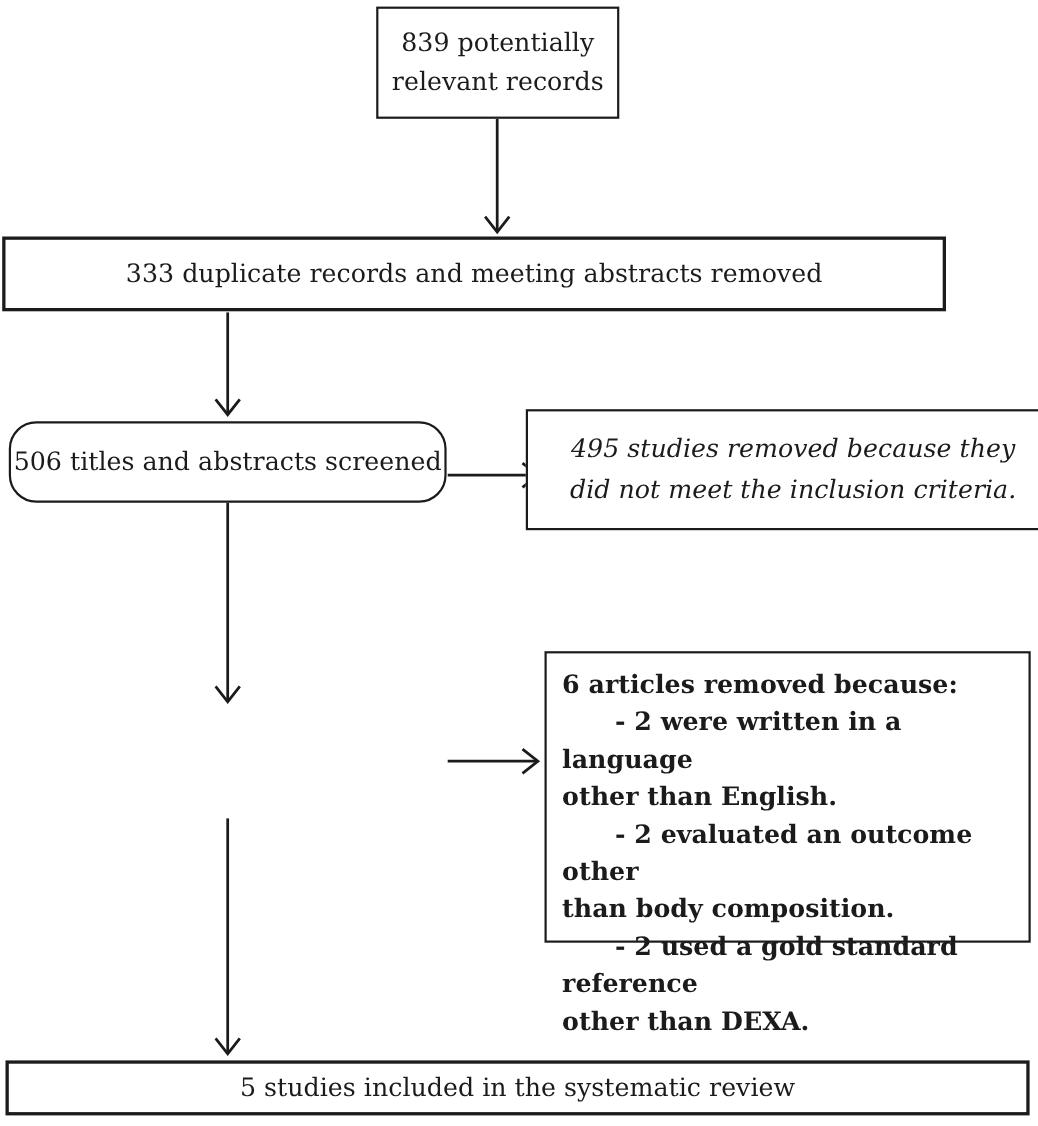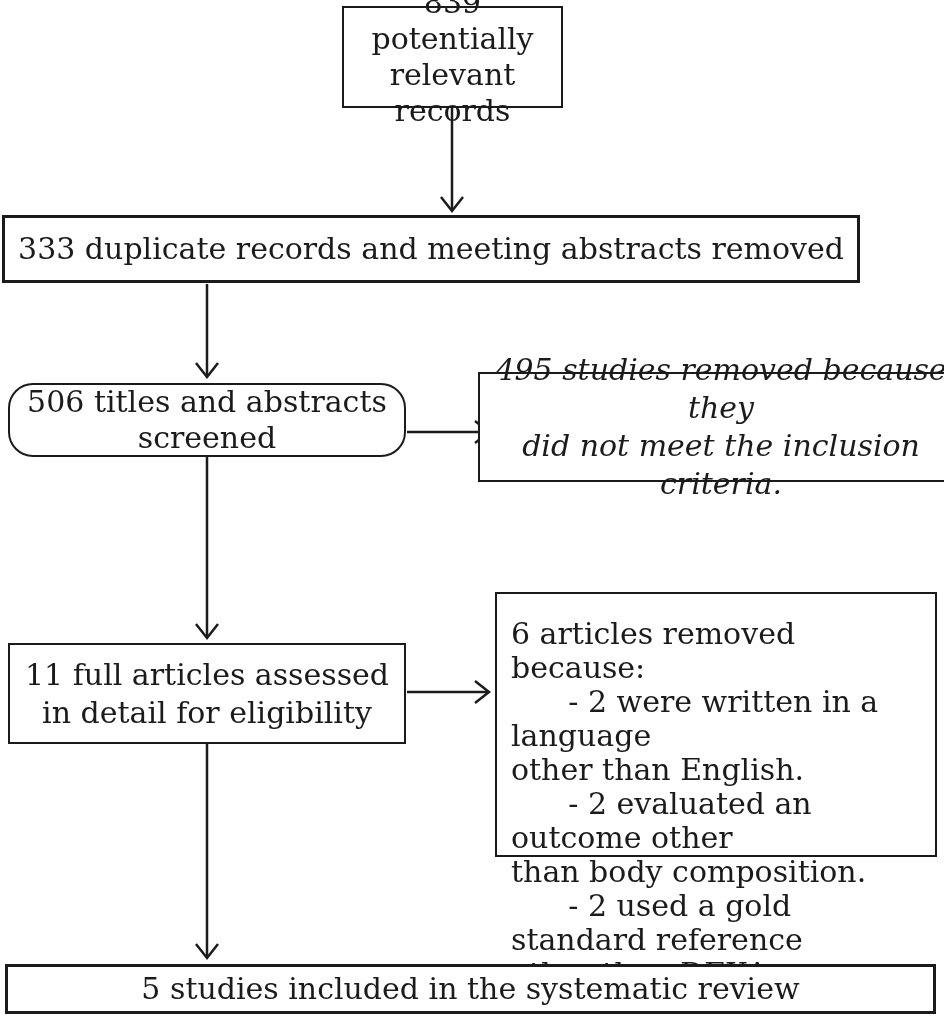--- a/index.html
+++ b/index.html
@@ -31,37 +31,38 @@
   }
   .box {
     position: absolute;
     box-sizing: border-box;
     border: 2.5px solid #1b1b1b;
     background: #ffffff;
     display: flex;
     align-items: center;
     justify-content: center;
     text-align: center;
-    font-size: 30px;
+    font-size: 23px;
     line-height: 36px;
     white-space: pre-line;
   }
   #b-records    { left: 342px; top: 6px;   width: 221px; height: 102px; }
   #b-duplicates { left: 2px;   top: 215px; width: 858px; height: 68px;  border-width: 3px; }
   #b-screened   { left: 8px;   top: 383px; width: 398px; height: 74px; border-radius: 25px;  }
   #b-excl1      { left: 478px; top: 372px; width: 486px; height: 110px; line-height: 38px; font-style: italic; }
   #b-fulltext   { left: 8px;   top: 643px; width: 398px; height: 101px; line-height: 38px; }
   #b-excl2      {
     left: 495px; top: 592px; width: 442px; height: 265px;
     align-items: flex-start;
     justify-content: flex-start;
     text-align: left;
     white-space: pre-wrap;
     line-height: 34px;
-    padding: 23px 6px 0 14px;
+    padding: 12px 6px 0 14px;
+    font-weight: bold;
   }
   #b-included   { left: 5px;   top: 964px; width: 931px; height: 50px;  border-width: 3px; }
 </style>
 </head>
 <body>
 
 <div class="canvas">
 
   <svg class="arrows" width="944" height="1024" viewBox="0 0 944 1024" aria-hidden="true">
     <g>
@@ -93,22 +94,20 @@
   <div class="box" id="b-records">839 potentially
 relevant records</div>
 
   <div class="box" id="b-duplicates">333 duplicate records and meeting abstracts removed</div>
 
   <div class="box" id="b-screened">506 titles and abstracts screened</div>
 
   <div class="box" id="b-excl1">495 studies removed because they
 did not meet the inclusion criteria.</div>
 
-  <div class="box" id="b-fulltext">11 full articles assessed
-in detail for eligibility</div>
 
   <div class="box" id="b-excl2">6 articles removed because:
       - 2 were written in a language
 other than English.
       - 2 evaluated an outcome other
 than body composition.
       - 2 used a gold standard reference
 other than DEXA.</div>
 
   <div class="box" id="b-included">5 studies included in the systematic review</div>

